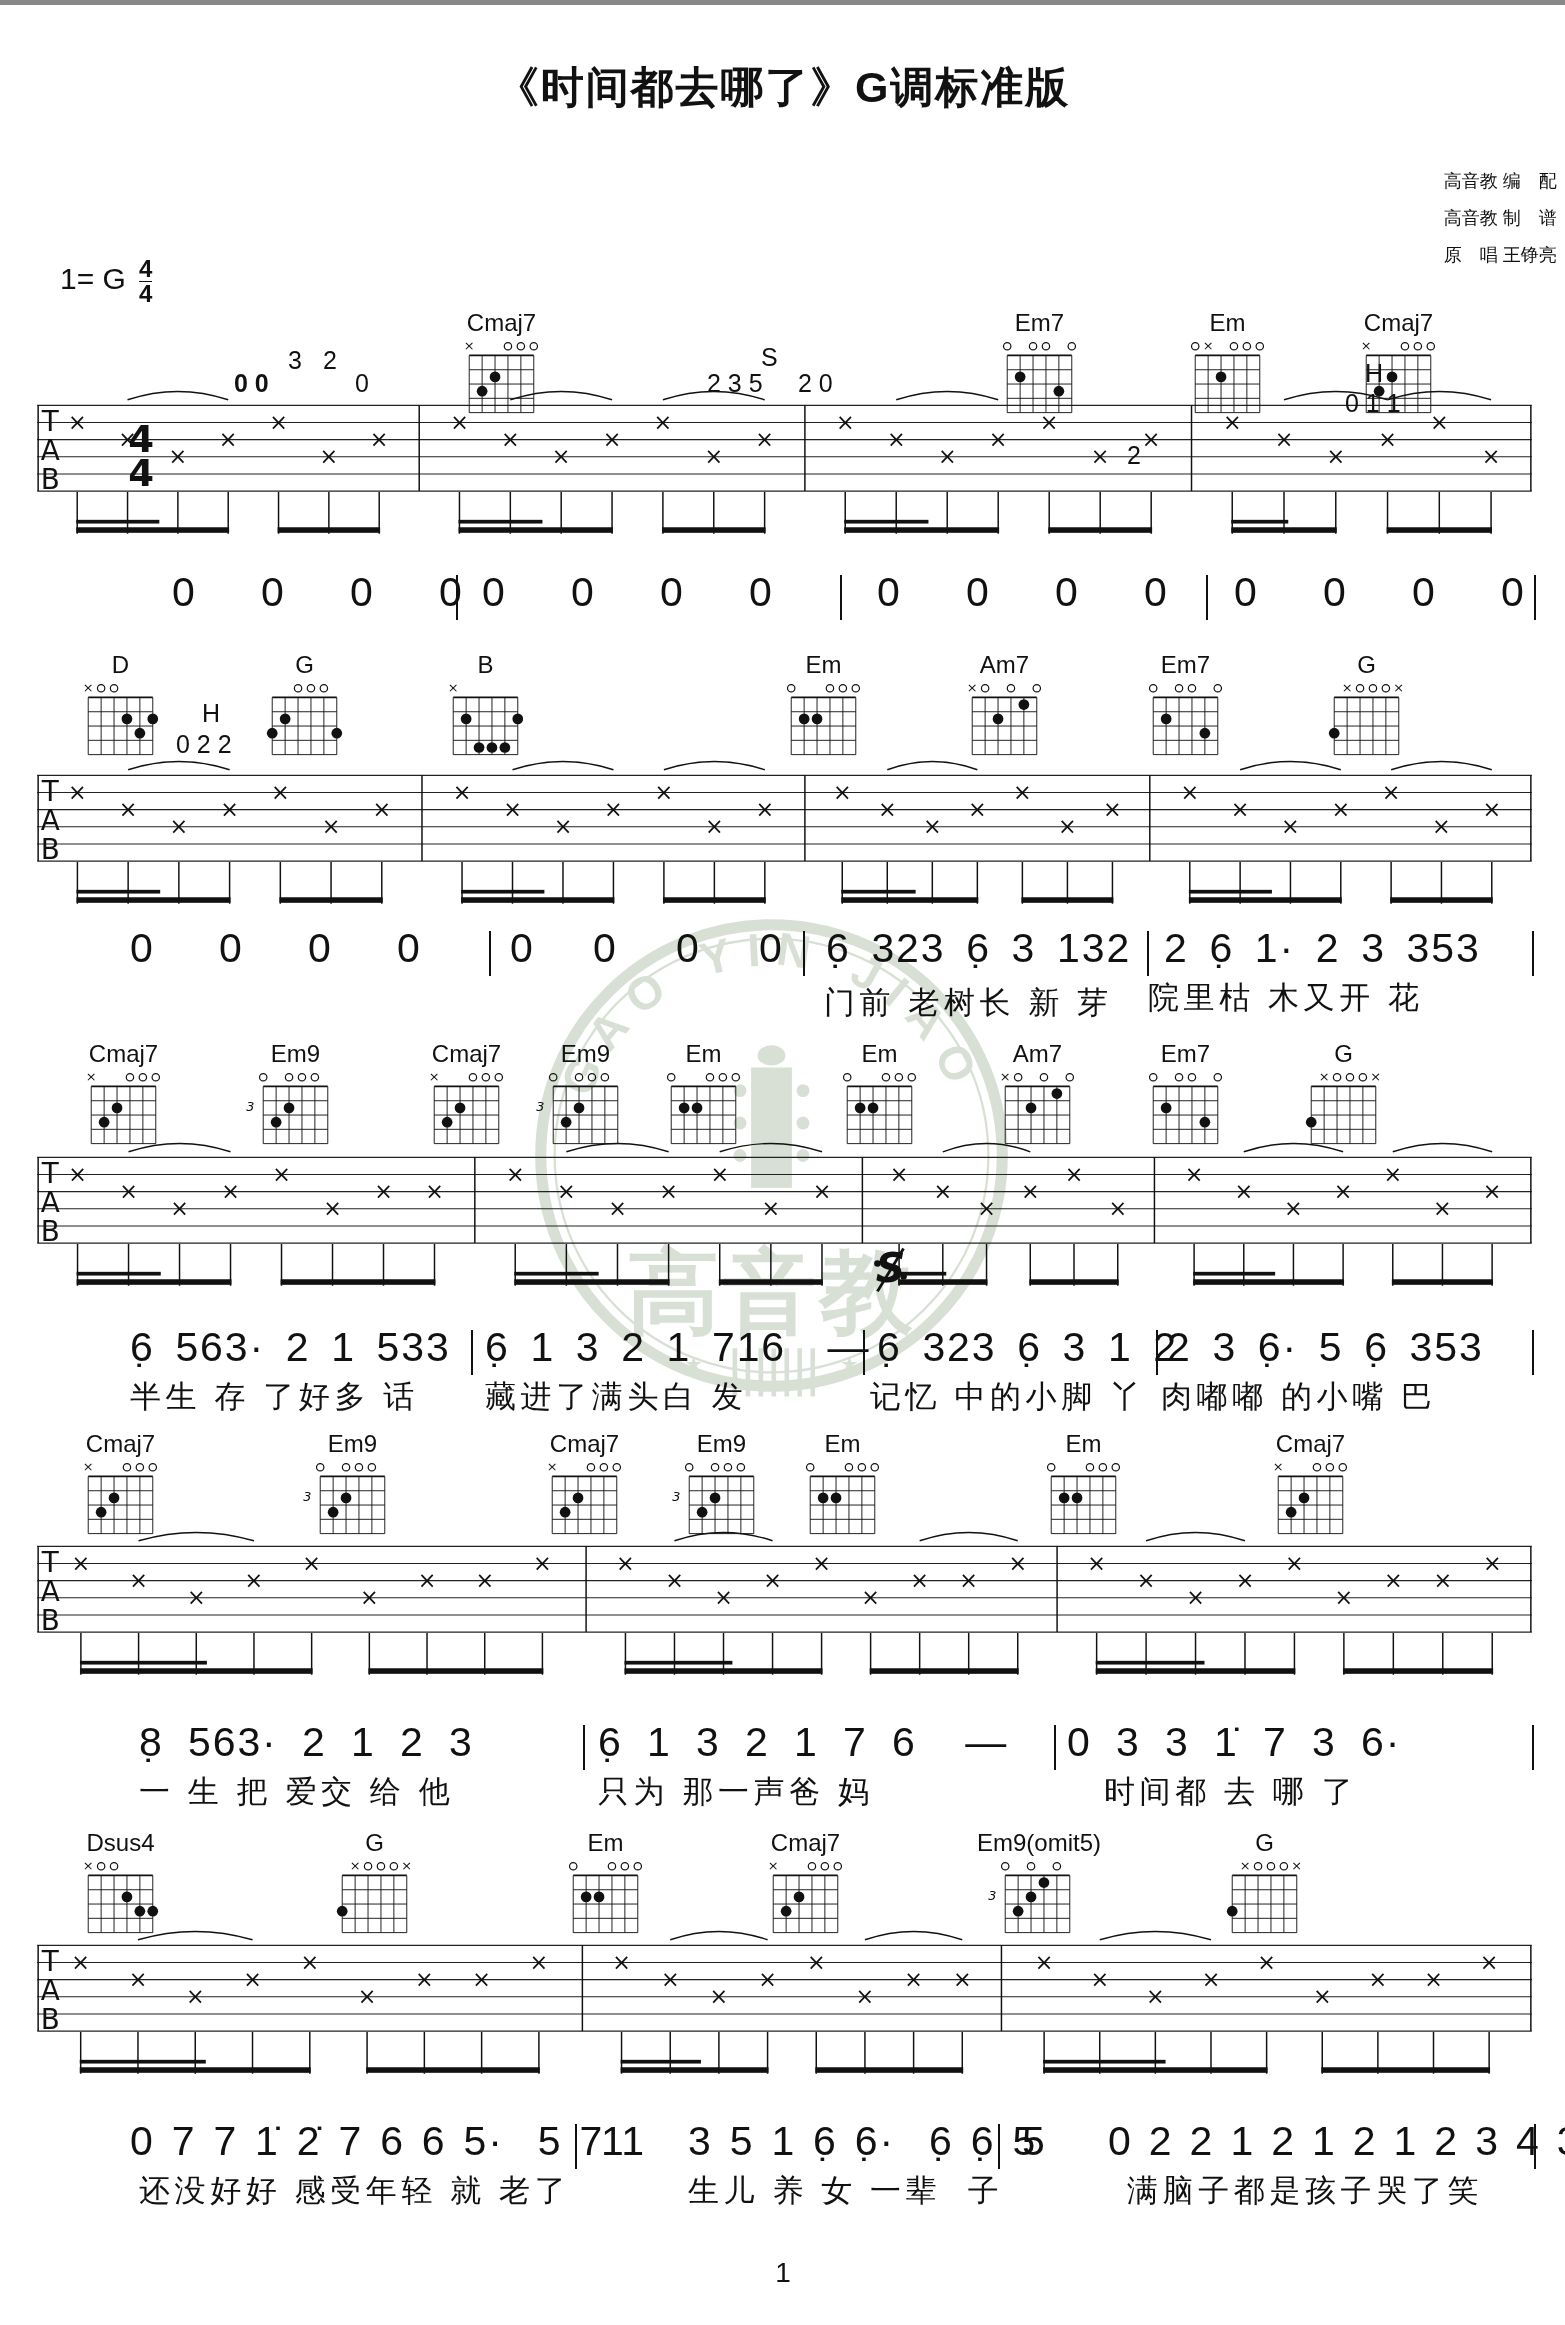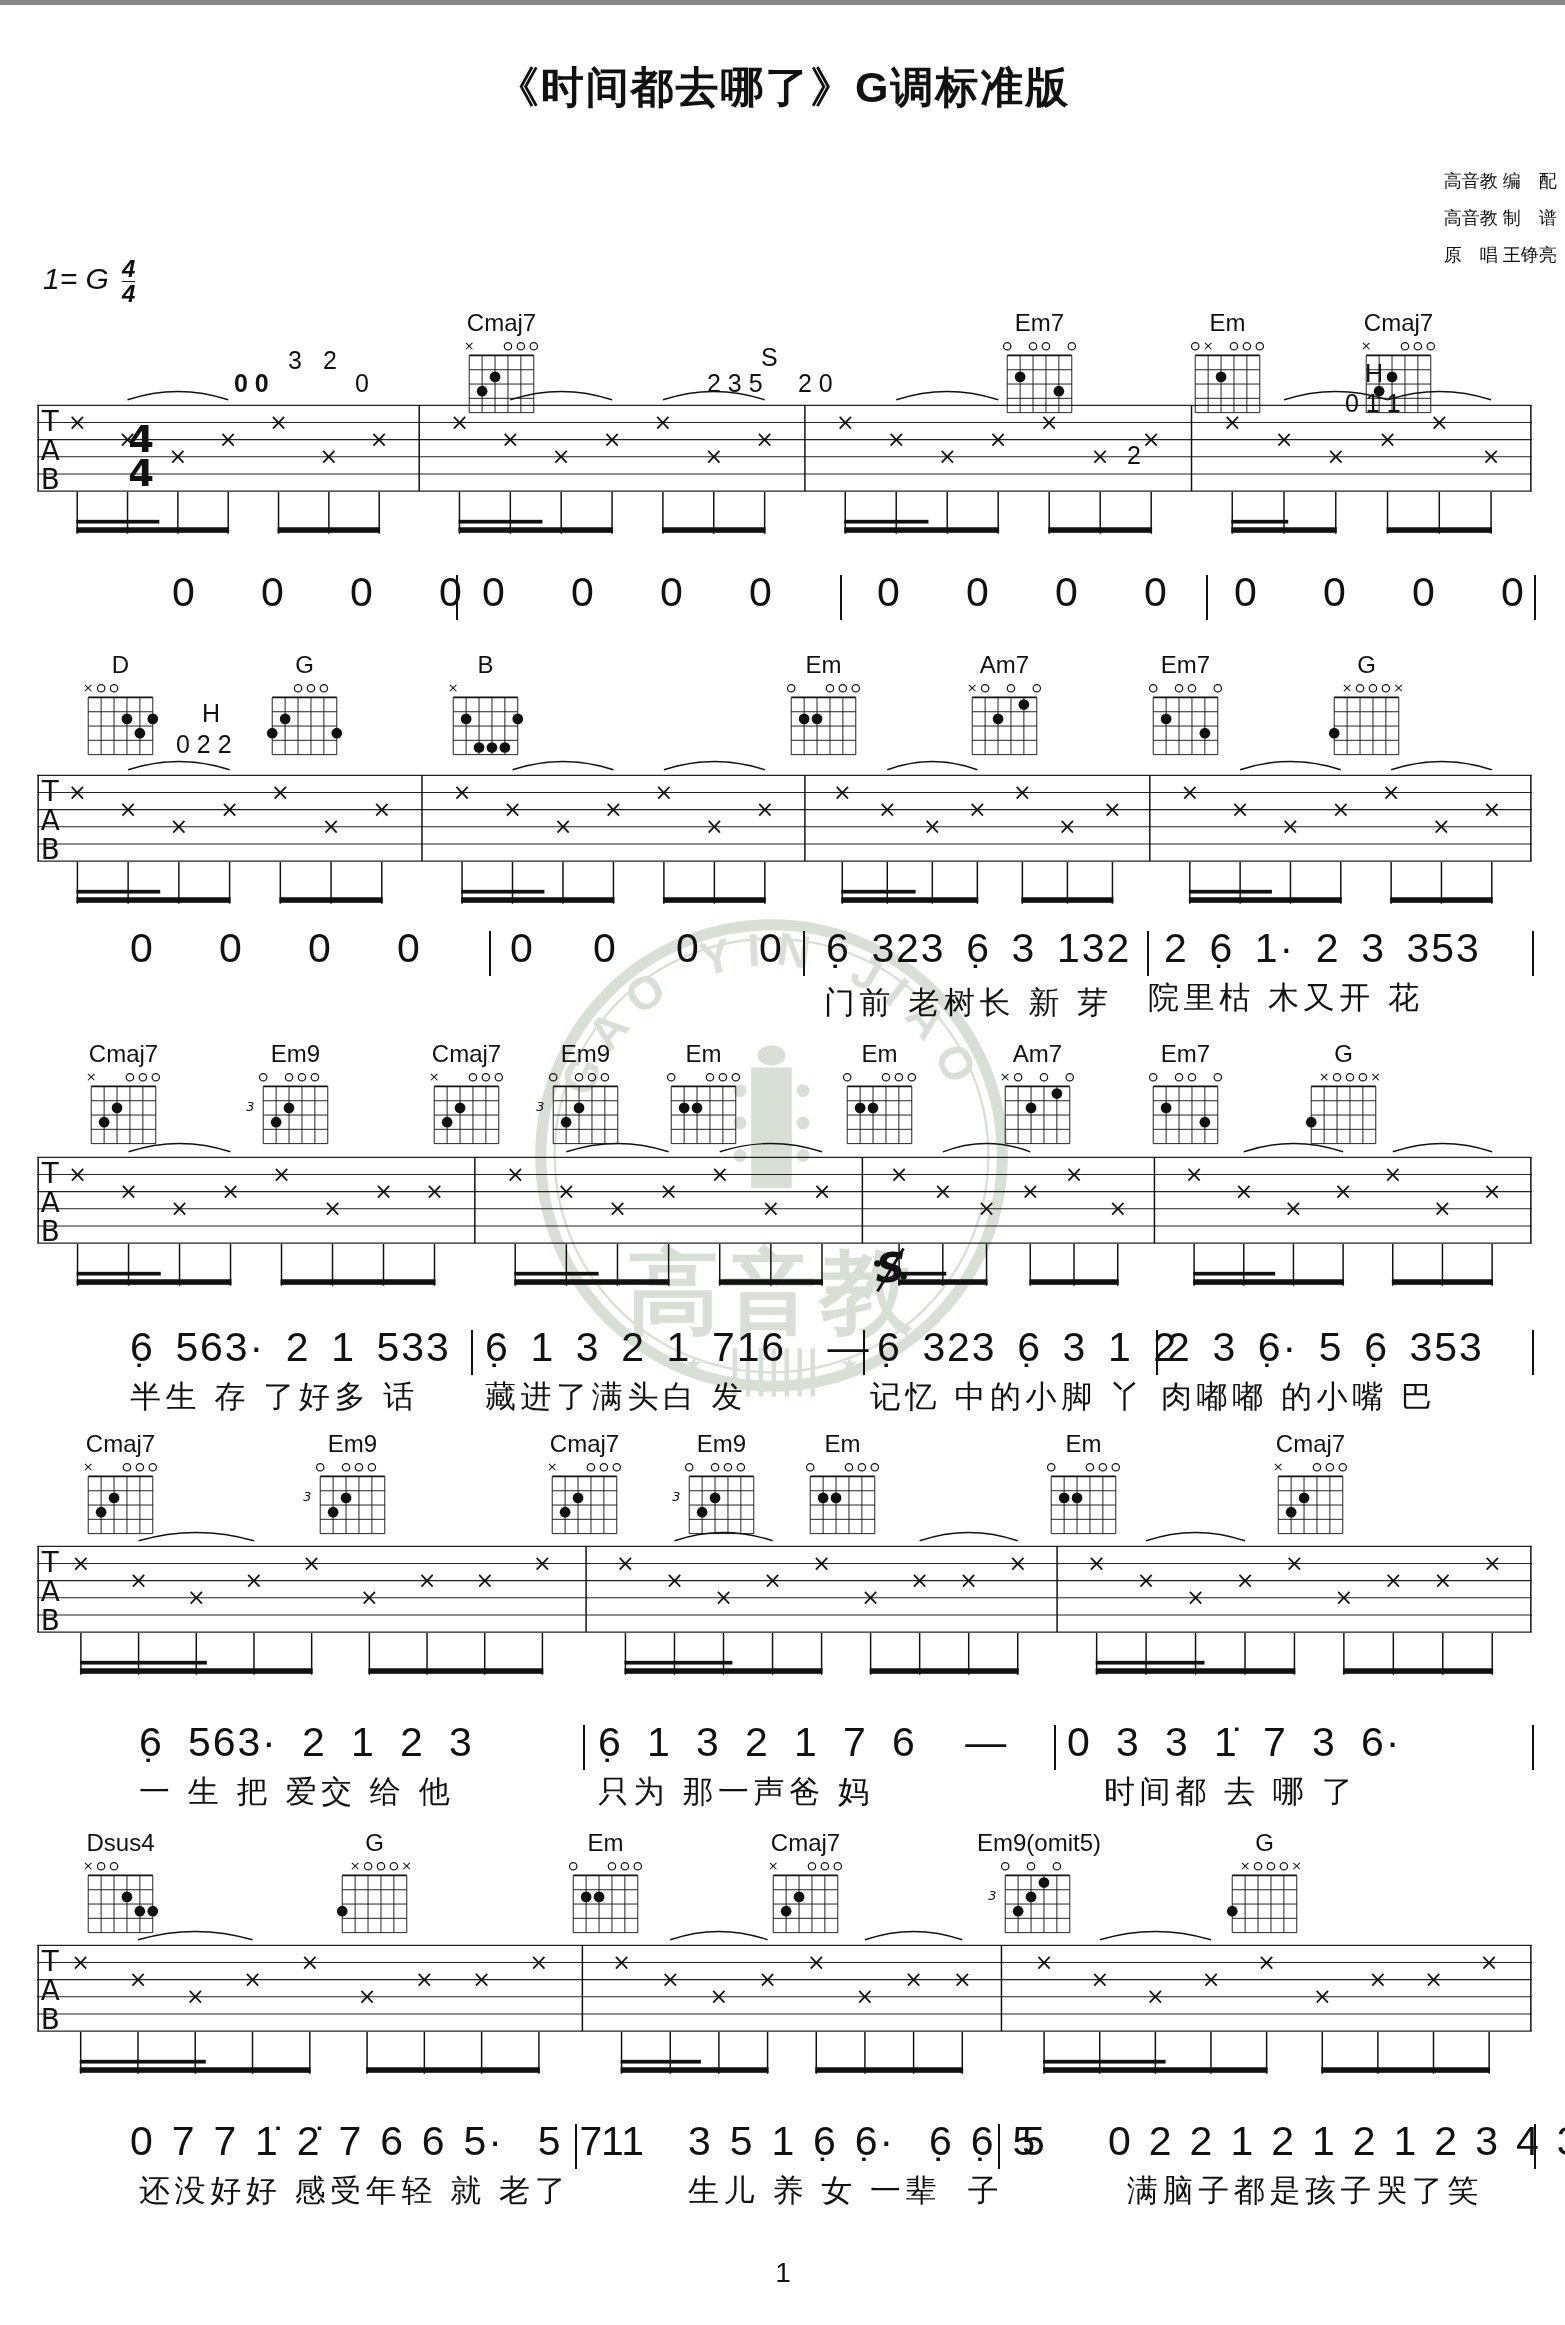--- a/index.html
+++ b/index.html
@@ -1,21 +1,21 @@
 <!DOCTYPE html>
 <html style="font-size:15px"><head>
 <meta charset="utf-8">
 <style>
   html,body{margin:0;padding:0;background:#888;}
   #page{position:relative;width:1566px;height:2325px;background:#ffffff;margin:5px auto;
         font-family:"Liberation Sans","DejaVu Sans",sans-serif;color:#111;overflow:hidden;}
   .abs{position:absolute;}
   #title{top:54px;left:0;width:100%;text-align:center;font-size:43px;font-weight:bold;letter-spacing:1.9px;}
   #credits{top:158px;right:9.3px;width:575px;text-align:right;font-size:18px;line-height:37px;}
-  #keysig{top:252px;left:43px;font-size:30px;font-style:italic;}
+  #keysig{top:252px;left:60px;font-size:30px;}
   .frac{display:inline-block;vertical-align:middle;text-align:center;font-size:24px;line-height:24px;margin-left:13px;font-weight:bold;}
   .frac .tn{display:block;}
   .frac .bd{display:block;border-top:1.9px solid #111;}
   #pagenum{top:2252px;left:0;width:100%;text-align:center;font-size:28px;}
   .cname{font-size:24px;text-align:center;width:121px;white-space:nowrap;}
   .chordbox{width:121px;}
   .ann{font-size:25px;white-space:pre;}
   .jp{font-size:41px;letter-spacing:1.9px;white-space:pre;}
   .jpbar{width:1.9px;height:45px;background:#111;}
   .lyr{font-size:31px;letter-spacing:4.6px;white-space:pre;}
@@ -1065,21 +1065,21 @@
         <line x1="30" y1="20" x2="30" y2="82" stroke="#111" stroke-width="1"></line>
         <line x1="44" y1="20" x2="44" y2="82" stroke="#111" stroke-width="1"></line>
         <line x1="58" y1="20" x2="58" y2="82" stroke="#111" stroke-width="1"></line>
         <line x1="72" y1="20" x2="72" y2="82" stroke="#111" stroke-width="1"></line>
         <line x1="86" y1="20" x2="86" y2="82" stroke="#111" stroke-width="1"></line>
         <line x1="100" y1="20" x2="100" y2="82" stroke="#111" stroke-width="1"></line>
         <circle cx="44" cy="58.75" r="5.8" fill="#111"></circle>
         <circle cx="58" cy="43.25" r="5.8" fill="#111"></circle>
       </svg>
     </div>
-    <div class="jp abs" style="left: 139px; top: 1714px; word-spacing: 11px;">6̣ 563· 2 1 2 3</div>
+    <div class="jp abs" style="left: 139px; top: 1714px; word-spacing: 11px;">8̣ 563· 2 1 2 3</div>
     <div class="jp abs" style="left: 598px; top: 1714px; word-spacing: 11px;">6̣ 1 3 2 1 7 6  —</div>
     <div class="jp abs" style="left: 1067px; top: 1714px; word-spacing: 11px;">0 3 3 1̇ 7 3 6·</div>
     <div class="jpbar abs" style="left: 583px; top: 1720px;"></div>
     <div class="jpbar abs" style="left: 1054px; top: 1720px;"></div>
     <div class="jpbar abs" style="left: 1532px; top: 1720px;"></div>
     <div class="lyr abs" style="left: 139px; top: 1766px;">一 生 把 爱交 给 他</div>
     <div class="lyr abs" style="left: 598px; top: 1766px;">只为 那一声爸 妈</div>
     <div class="lyr abs" style="left: 1104px; top: 1766px;">时间都 去 哪 了</div>
     <div class=" abs" style="left: 37px; top: 1881px;">
       <svg width="1495" height="210" viewBox="0 0 1612 226.5">

